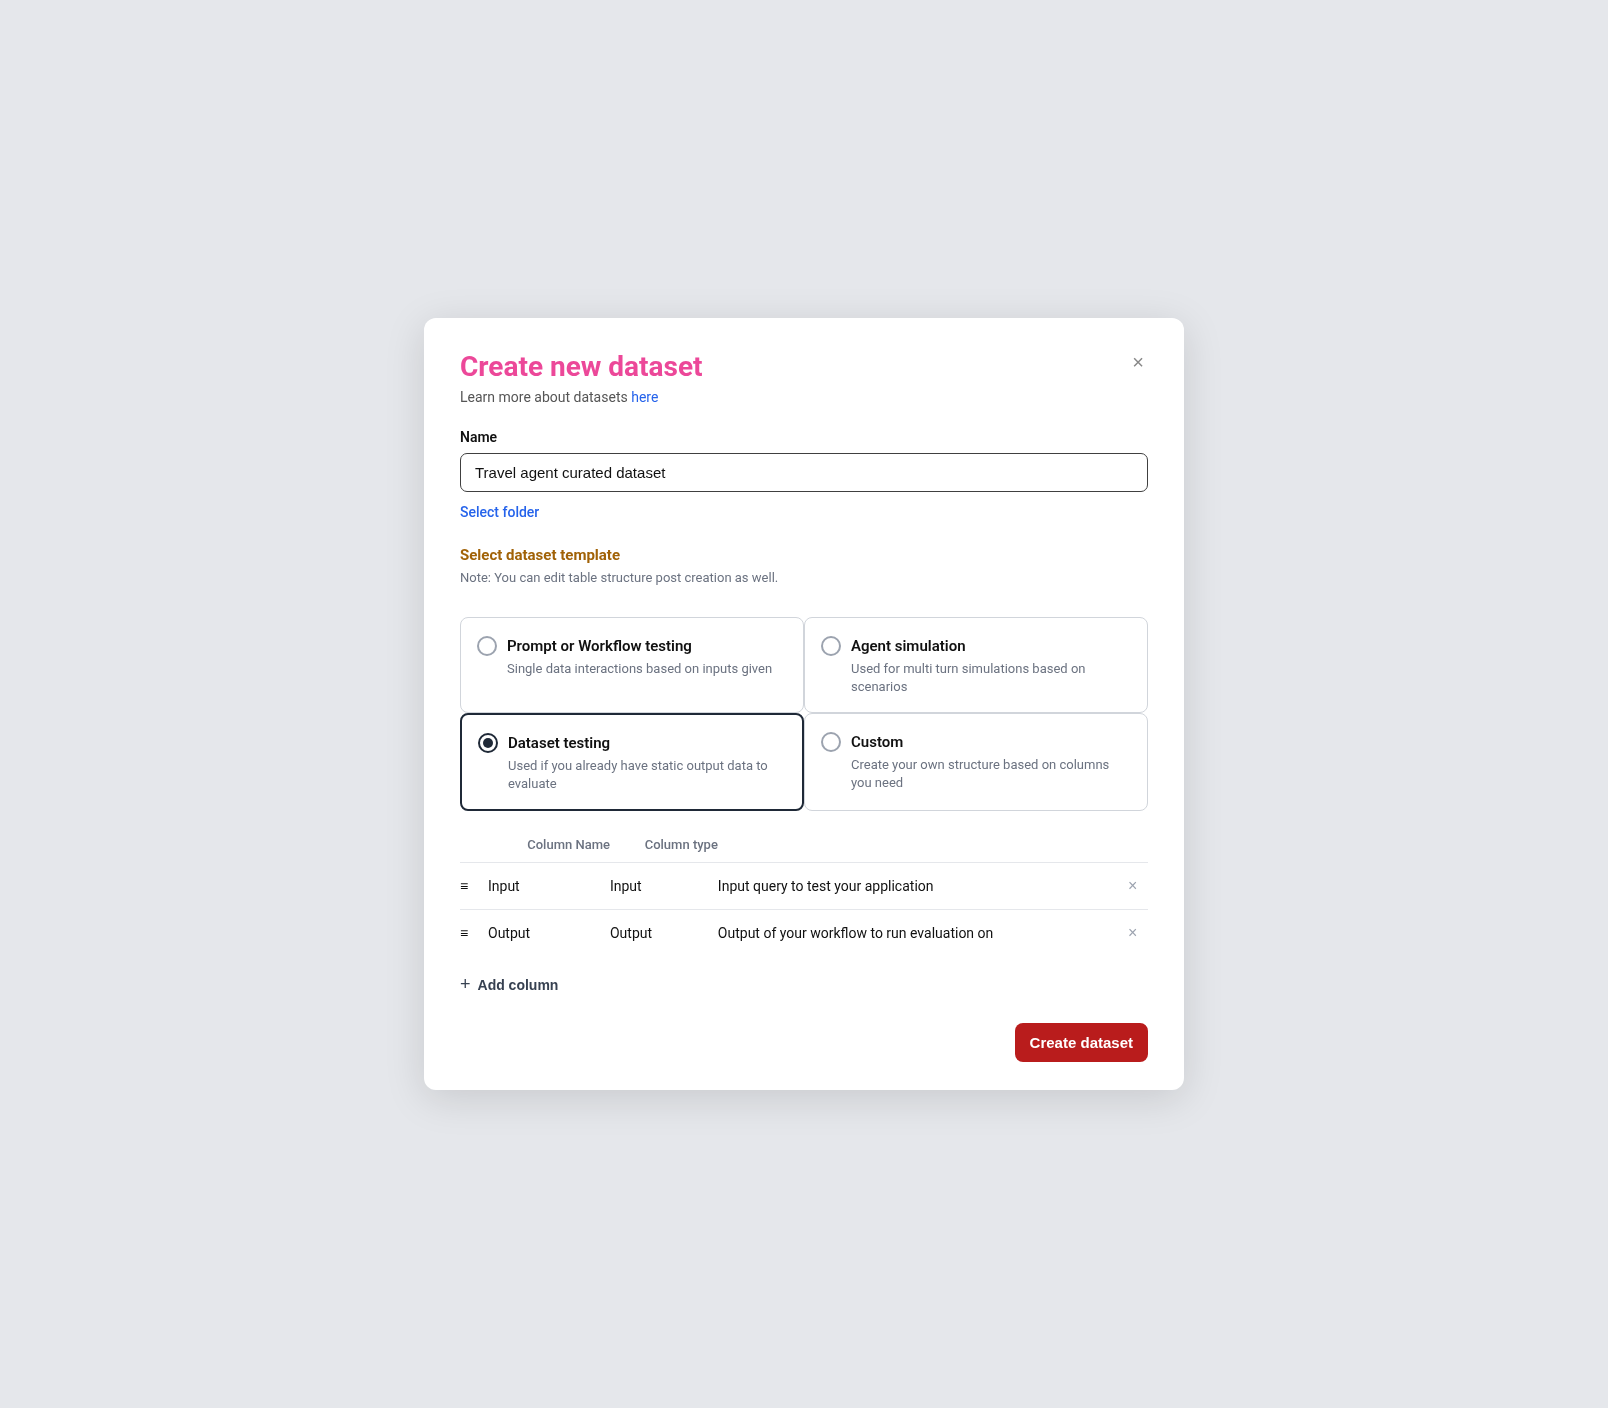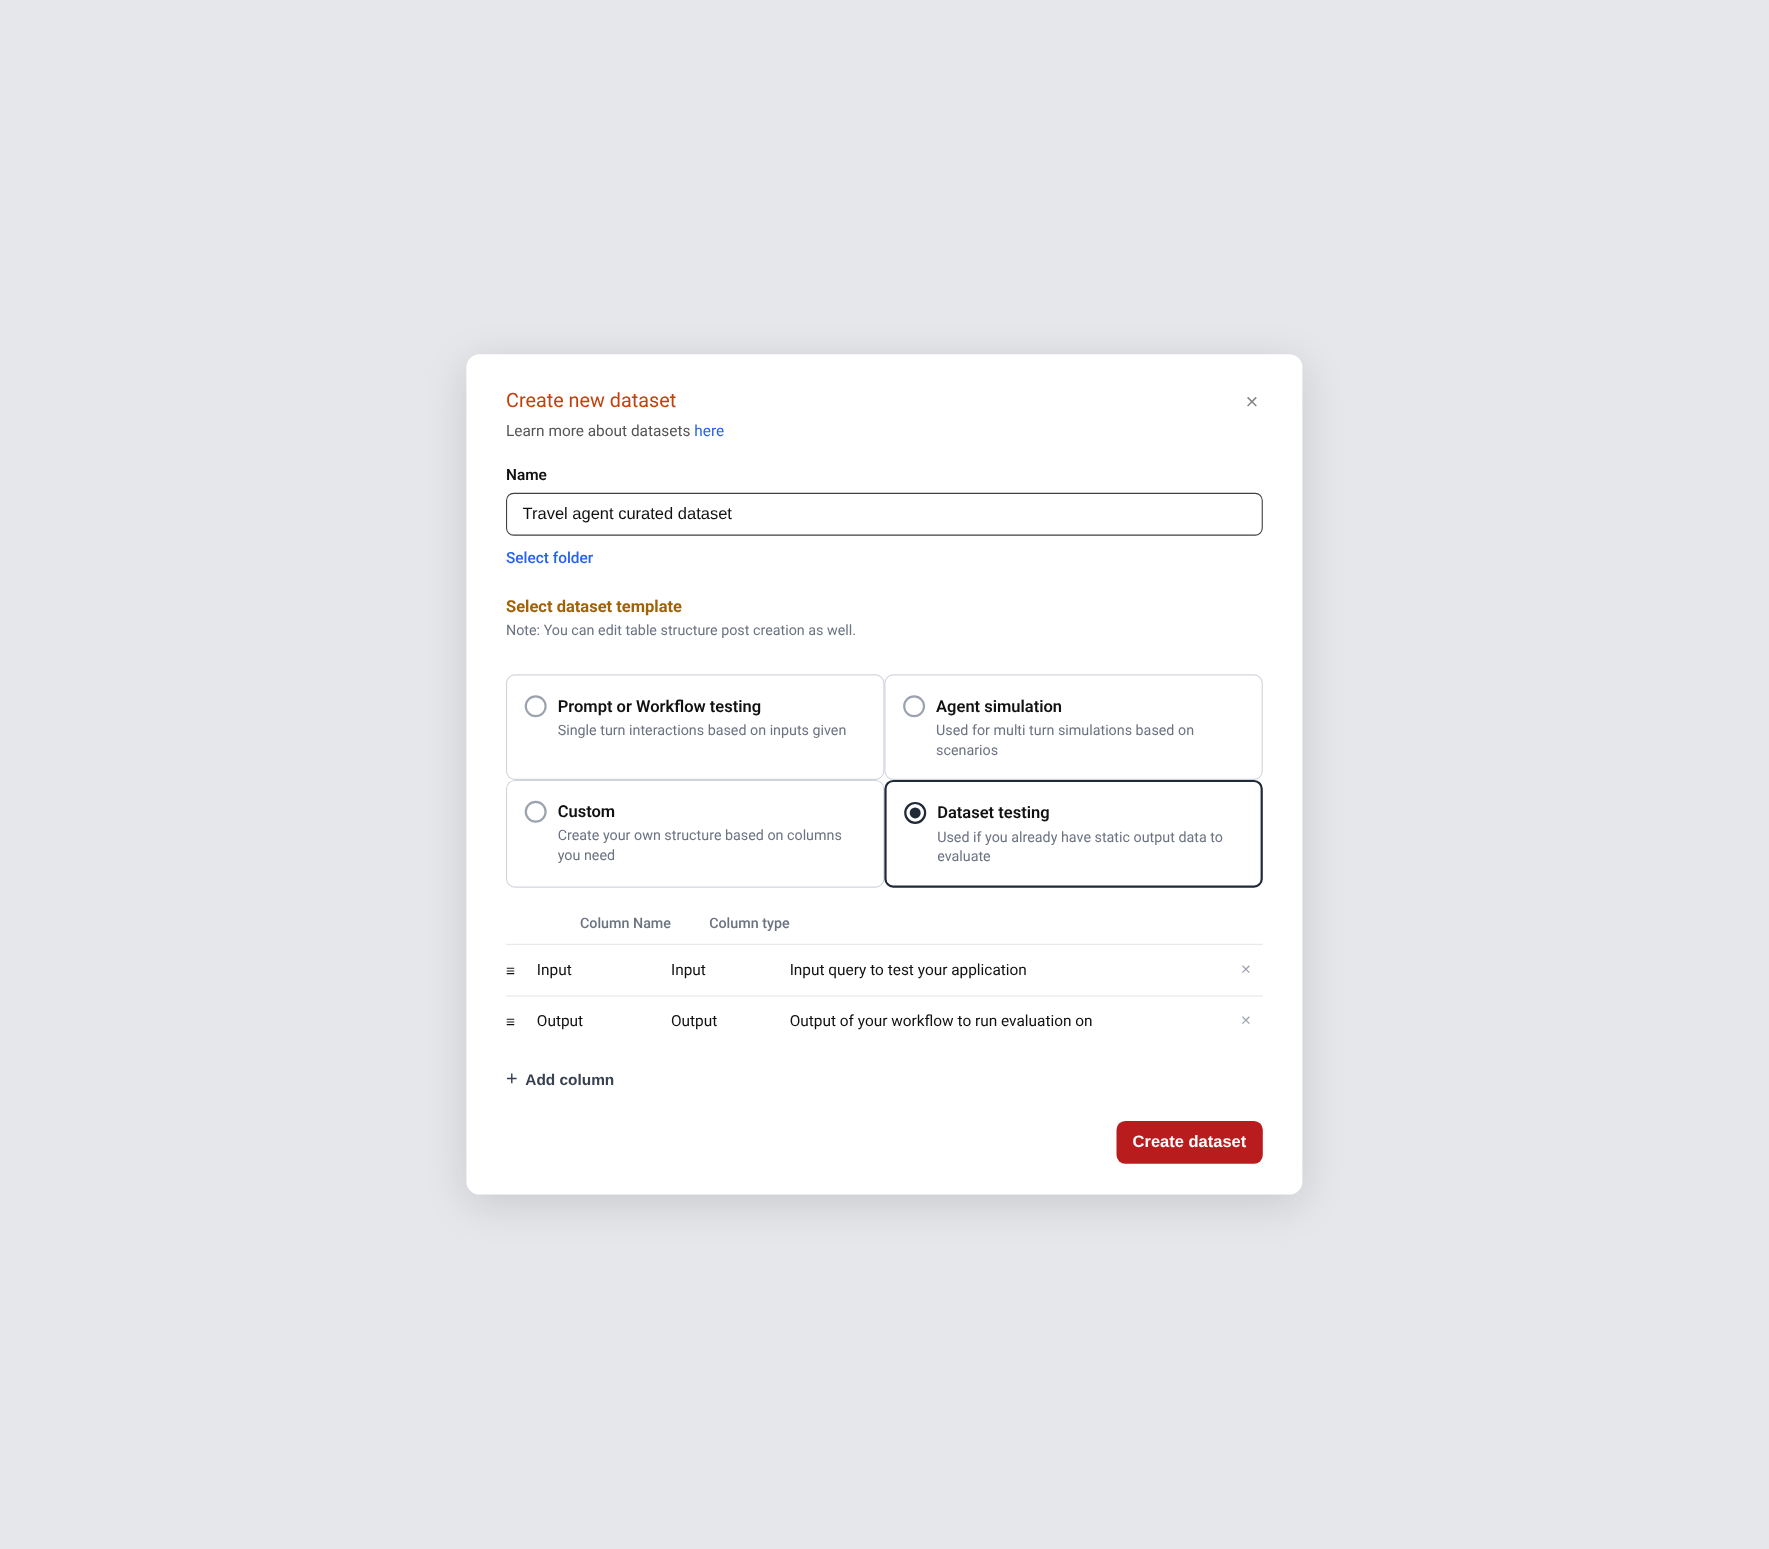--- a/index.html
+++ b/index.html
@@ -20,23 +20,23 @@
       box-shadow: 0 8px 40px rgba(0,0,0,0.13);
       position: relative;
     }
     .modal-header {
       display: flex;
       align-items: flex-start;
       justify-content: space-between;
       margin-bottom: 6px;
     }
     .modal-title {
-      font-size: 18px;
-      font-weight: 400;
-      color: #c2410c;
+      font-size: 28px;
+      font-weight: 700;
+      color: #ec4899;
     }
     .close-btn {
       background: none;
       border: none;
       cursor: pointer;
       color: #888;
       font-size: 20px;
       line-height: 1;
       padding: 2px 4px;
       border-radius: 4px;
@@ -241,45 +241,45 @@
   <div class="section-title">Select dataset template</div>
   <div class="section-note">Note: You can edit table structure post creation as well.</div>
 
   <div class="template-grid">
 
     <div class="template-card">
       <div class="template-card-header">
         <div class="radio-circle"></div>
         <span class="template-name">Prompt or Workflow testing</span>
       </div>
-      <div class="template-desc">Single turn interactions based on inputs given</div>
+      <div class="template-desc">Single data interactions based on inputs given</div>
     </div>
 
     <div class="template-card">
       <div class="template-card-header">
         <div class="radio-circle"></div>
         <span class="template-name">Agent simulation</span>
       </div>
       <div class="template-desc">Used for multi turn simulations based on scenarios</div>
     </div>
 
+    <div class="template-card selected">
+      <div class="template-card-header">
+        <div class="radio-circle checked"></div>
+        <span class="template-name">Dataset testing</span>
+      </div>
+      <div class="template-desc">Used if you already have static output data to evaluate</div>
+    </div>
+
     <div class="template-card">
       <div class="template-card-header">
         <div class="radio-circle"></div>
         <span class="template-name">Custom</span>
       </div>
       <div class="template-desc">Create your own structure based on columns you need</div>
-    </div>
-
-    <div class="template-card selected">
-      <div class="template-card-header">
-        <div class="radio-circle checked"></div>
-        <span class="template-name">Dataset testing</span>
-      </div>
-      <div class="template-desc">Used if you already have static output data to evaluate</div>
     </div>
 
   </div>
 
   
   <table class="columns-table">
     <thead>
       <tr>
         <th style="width:28px;"></th>
         <th>Column Name</th>

